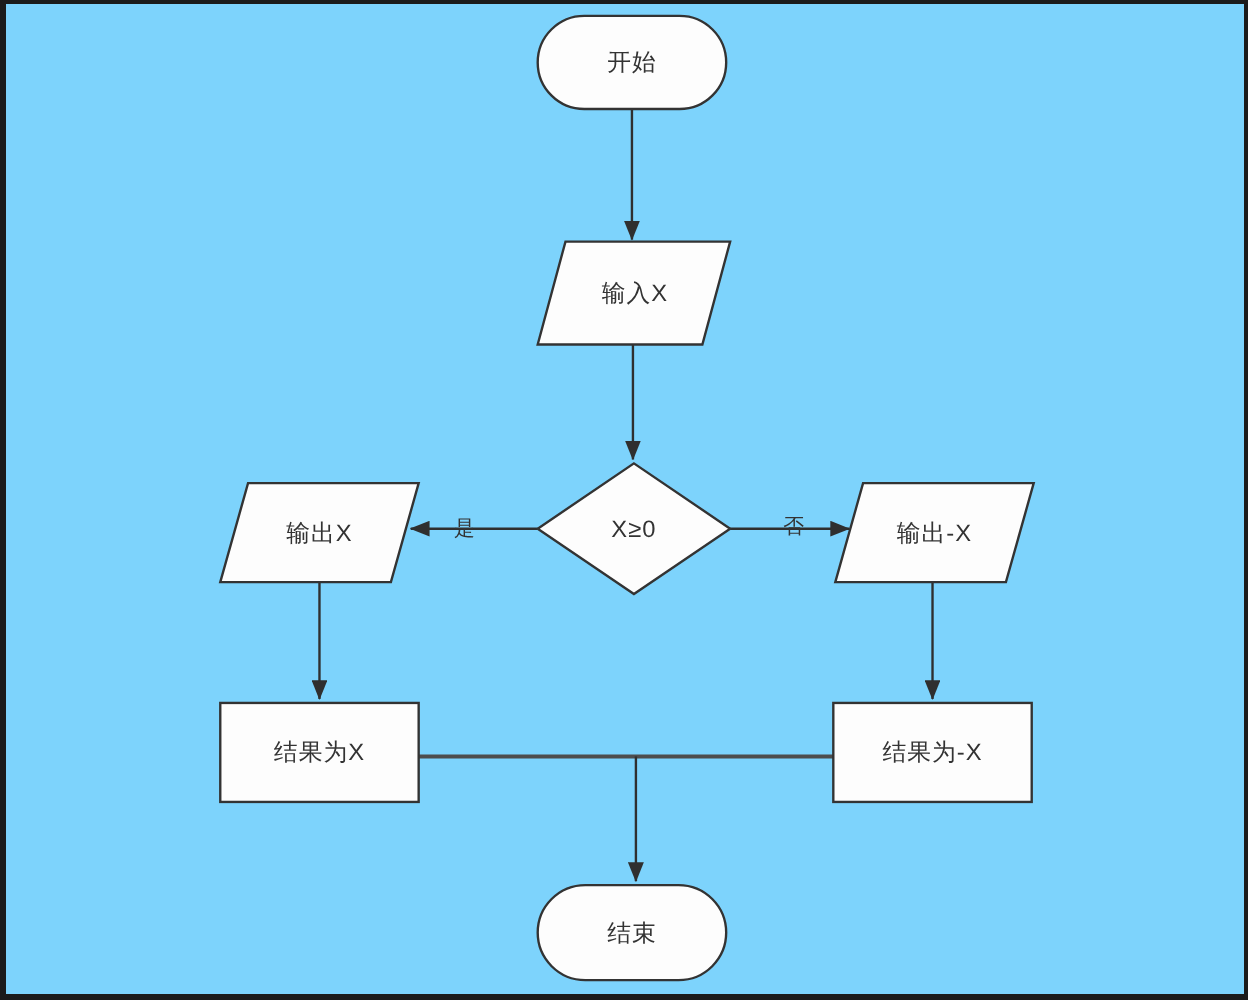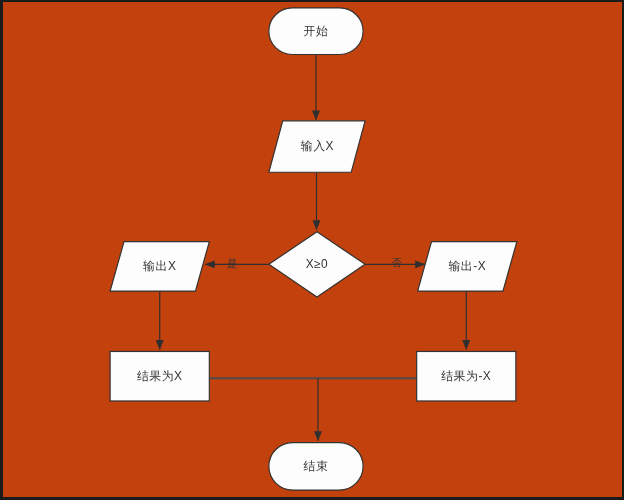--- a/index.html
+++ b/index.html
@@ -6,21 +6,21 @@
     margin: 0;
     padding: 0;
     background: #ffffff;
     font-family: "Liberation Sans", sans-serif;
   }
   .canvas-frame {
     position: relative;
     width: 624px;
     height: 500px;
     box-sizing: border-box;
-    background: #c2410c;
+    background: #7dd3fc;
     border: 2px solid #1b1b1b;
     border-left-width: 3px;
     border-bottom-width: 3px;
     overflow: hidden;
   }
   .canvas-frame svg {
     display: block;
     width: 100%;
     height: 100%;
   }

